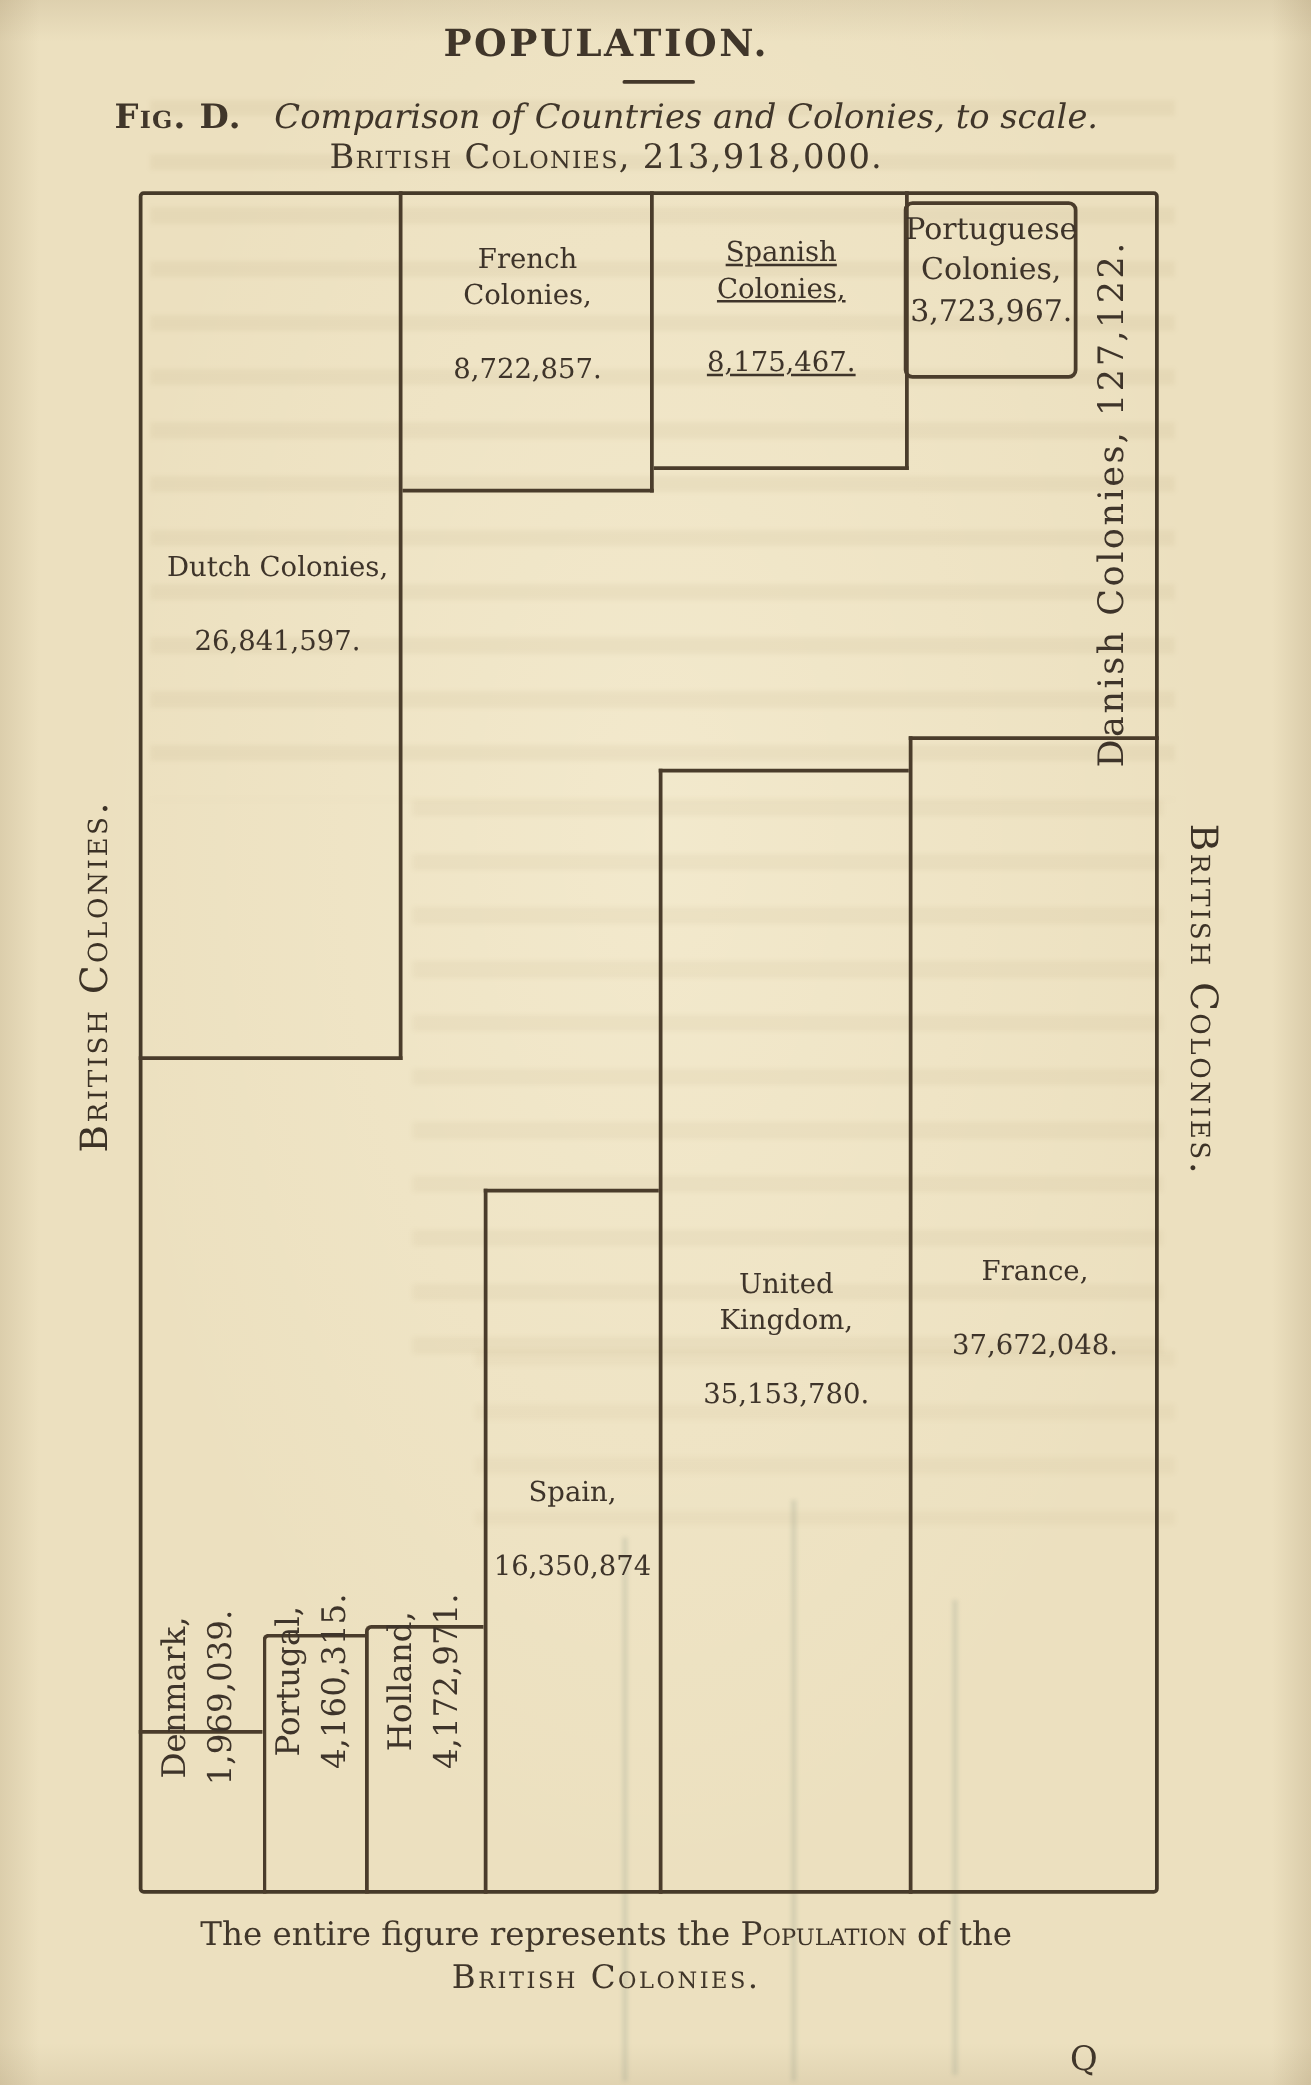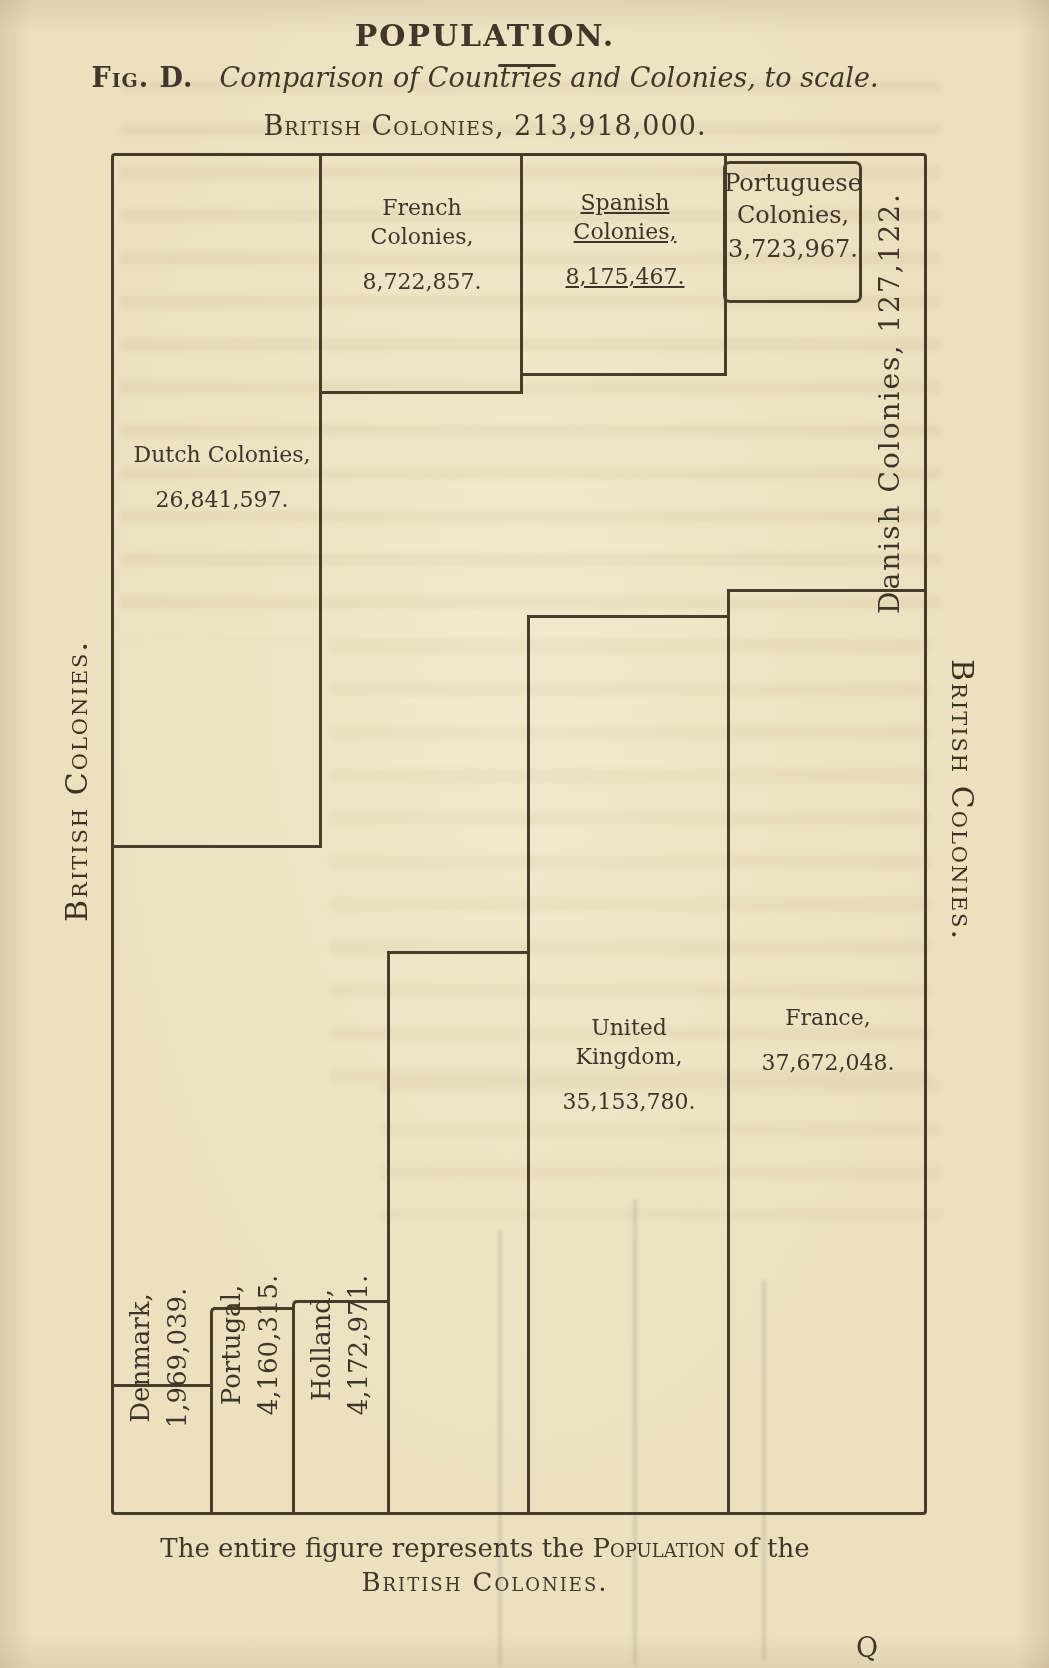--- a/index.html
+++ b/index.html
@@ -19,40 +19,40 @@
     background:repeating-linear-gradient(180deg,
       rgba(148,118,68,.13) 0 13px, rgba(148,118,68,0) 13px 43px);
     opacity:.55;
   }
   .bleed-vline{width:4px; background:rgba(110,130,115,.20); filter:blur(1.5px);}
   
   .center-line{position:absolute; left:0; width:970px; text-align:center; white-space:nowrap;}
   .sc{font-variant:small-caps;}
   #main-title{top:18px; font-size:30px; font-weight:bold; letter-spacing:2px;}
   #title-rule{position:absolute; left:498px; top:64px; width:58px; height:3px; background:#44382a; border-radius:2px;}
-  #fig-line{top:62px; font-size:27px;}
+  #fig-line{top:78px; font-size:27px;}
   #fig-line .figno{font-variant:small-caps; font-weight:bold; letter-spacing:1px;}
   #fig-line .figcap{font-style:italic; margin-left:26px;}
   #total-line{top:110px; font-size:27px; font-variant:small-caps; letter-spacing:1px;}
   
   .bx{position:absolute; box-sizing:border-box;}
   #outer-rect{left:111px; top:153px; width:816px; height:1362px; border:3px solid #463a29; border-radius:4px;}
   #box-dutch   {left:111px; top:153px; width:211px; height:695px; border-right:3px solid #4a3c2b; border-bottom:3px solid #4a3c2b;}
   #box-french  {left:322px; top:153px; width:201px; height:241px; border-right:3px solid #4a3c2b; border-bottom:3px solid #4a3c2b;}
   #box-spanish {left:523px; top:153px; width:204px; height:223px; border-right:3px solid #4a3c2b; border-bottom:3px solid #4a3c2b;}
   #box-portuguese{left:723px; top:161px; width:139px; height:142px; border:3px solid #4a3c2b; border-radius:7px;}
   #box-uk      {left:527px; top:615px; width:200px; height:900px; border-left:3px solid #4a3c2b; border-top:3px solid #4a3c2b;}
   #box-france  {left:727px; top:589px; width:200px; height:926px; border-left:3px solid #4a3c2b; border-top:3px solid #4a3c2b;}
   #box-spain   {left:387px; top:951px; width:140px; height:564px; border-left:3px solid #4a3c2b; border-top:3px solid #4a3c2b;}
   #box-denmark {left:111px; top:1384px; width:99px;  height:131px; border-top:3px solid #4a3c2b;}
   #box-portugal{left:210px; top:1307px; width:82px;  height:208px; border-left:3px solid #4a3c2b; border-top:3px solid #4a3c2b; border-top-left-radius:5px;}
   #box-holland {left:292px; top:1300px; width:95px;  height:215px; border-left:3px solid #4a3c2b; border-top:3px solid #4a3c2b; border-top-left-radius:5px;}
   
   .lbl{position:absolute; text-align:center; font-size:22px; line-height:1.32; white-space:nowrap; color:#3e342a;}
-  .lbl .num{display:block; margin-top:16px;}
+  .lbl .num{display:block; margin-top:30px;}
   .hc{transform:translateX(-50%);}
   .vlabel{position:absolute; text-align:center; white-space:nowrap; color:#3e342a;
           transform:translate(-50%,-50%) rotate(-90deg);}
   .vlabel.cw{transform:translate(-50%,-50%) rotate(90deg);}
   .side-label{font-variant:small-caps; font-size:30px; letter-spacing:2px; color:#3c3226;}
   #danish-label{font-size:28px; letter-spacing:2px;}
   .vlabel .l2{margin-top:2px;}
   .bottom-vlabel{font-size:26px; line-height:1.35;}
   
   #footer-1{top:1533px; font-size:26px;}
@@ -123,20 +123,24 @@
     <span>United</span><br>
     <span>Kingdom,</span>
     <span class="num">35,153,780.</span>
   </div>
 
   <div class="lbl hc" style="left:828px; top:1003px;">
     <span>France,</span>
     <span class="num">37,672,048.</span>
   </div>
 
+  <div class="lbl hc" style="left:458px; top:1180px;">
+    <span>Spain,</span>
+    <span class="num">16,350,874</span>
+  </div>
 
   <div class="vlabel bottom-vlabel" style="left:159px; top:1358px;">
     <div>Denmark,</div>
     <div class="l2">1,969,039.</div>
   </div>
 
   <div class="vlabel bottom-vlabel" style="left:250px; top:1345px;">
     <div>Portugal,</div>
     <div class="l2">4,160,315.</div>
   </div>

